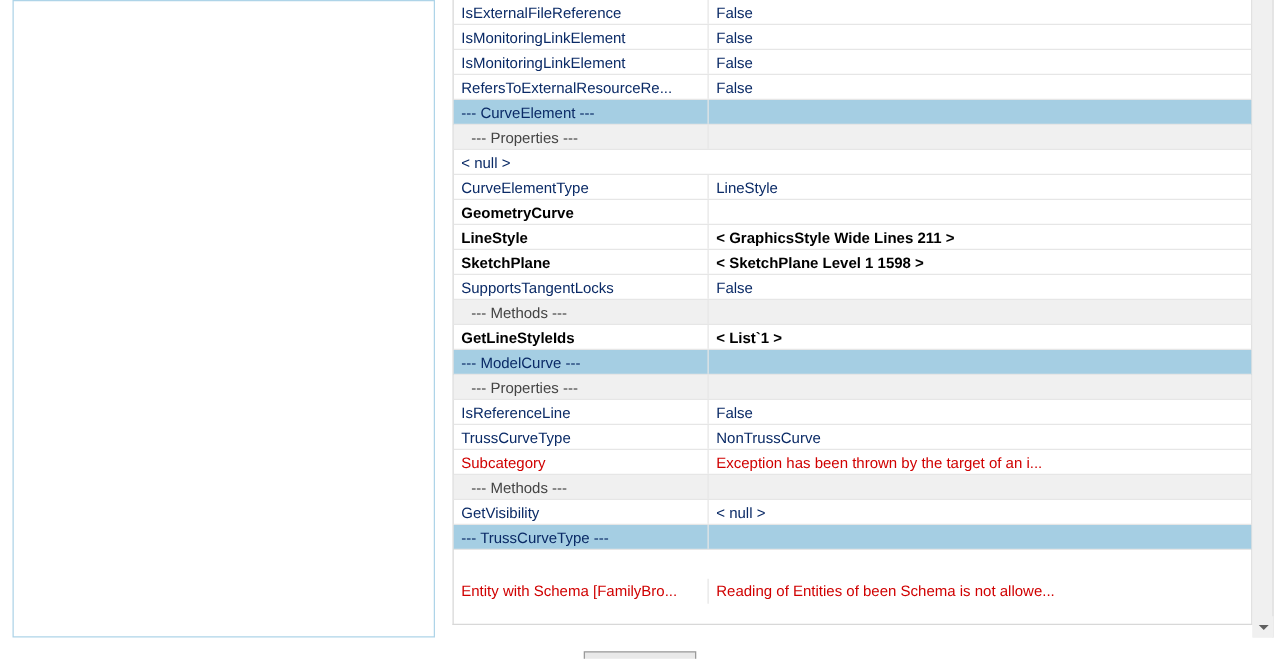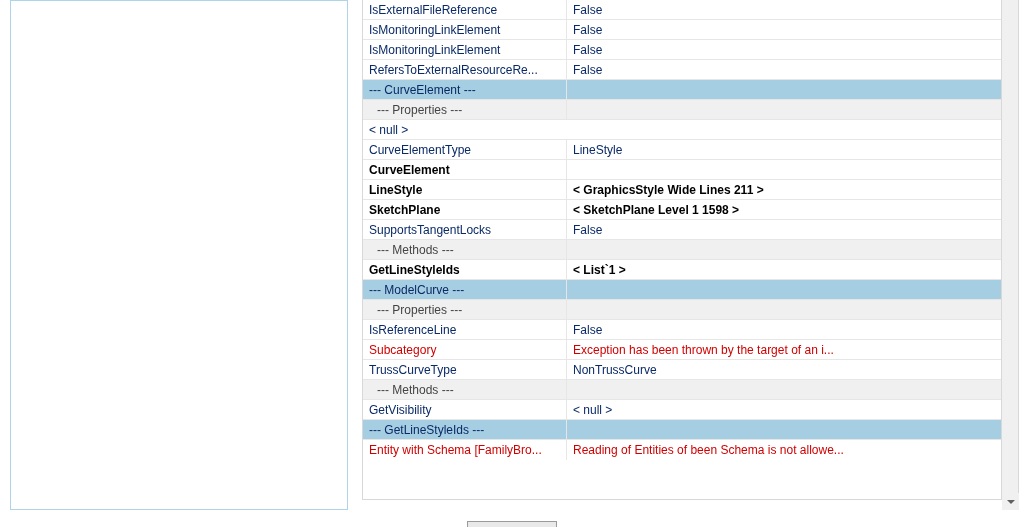--- a/index.html
+++ b/index.html
@@ -49,21 +49,21 @@
   }
 
   .row {
     display: flex;
     height: 20px;
     line-height: 20px;
     border-bottom: 1px solid #e6e6e6;
     box-sizing: border-box;
     white-space: nowrap;
   }
-  .row:last-child { border-bottom: none; }
+  .row:last-child { border-bottom: none; margin-top: 23px; }
 
   .cell-name {
     width: 204px;
     padding-left: 6px;
     overflow: hidden;
     text-overflow: ellipsis;
     border-right: 1px solid #e6e6e6;
     box-sizing: border-box;
   }
   .cell-value {
@@ -158,21 +158,21 @@
         <div class="cell-value"></div>
       </div>
       <div class="row data">
         <div class="cell-value">&lt; null &gt;</div>
       </div>
       <div class="row data">
         <div class="cell-name">CurveElementType</div>
         <div class="cell-value">LineStyle</div>
       </div>
       <div class="row bold">
-        <div class="cell-name">CurveElement</div>
+        <div class="cell-name">GeometryCurve</div>
       </div>
       <div class="row bold">
         <div class="cell-name">LineStyle</div>
         <div class="cell-value">&lt; GraphicsStyle  Wide Lines   211 &gt;</div>
       </div>
       <div class="row bold">
         <div class="cell-name">SketchPlane</div>
         <div class="cell-value">&lt; SketchPlane  Level 1  1598 &gt;</div>
       </div>
       <div class="row data">
@@ -191,39 +191,39 @@
         <div class="cell-name">--- ModelCurve ---</div>
         <div class="cell-value"></div>
       </div>
       <div class="row header indent">
         <div class="cell-name">--- Properties ---</div>
         <div class="cell-value"></div>
       </div>
       <div class="row data">
         <div class="cell-name">IsReferenceLine</div>
         <div class="cell-value">False</div>
+      </div>
+      <div class="row data">
+        <div class="cell-name">TrussCurveType</div>
+        <div class="cell-value">NonTrussCurve</div>
       </div>
       <div class="row error">
         <div class="cell-name">Subcategory</div>
         <div class="cell-value">Exception has been thrown by the target of an i...</div>
       </div>
-      <div class="row data">
-        <div class="cell-name">TrussCurveType</div>
-        <div class="cell-value">NonTrussCurve</div>
-      </div>
       <div class="row header indent">
         <div class="cell-name">--- Methods ---</div>
         <div class="cell-value"></div>
       </div>
       <div class="row data">
         <div class="cell-name">GetVisibility</div>
         <div class="cell-value">&lt; null &gt;</div>
       </div>
       <div class="row section">
-        <div class="cell-name">--- GetLineStyleIds ---</div>
+        <div class="cell-name">--- TrussCurveType ---</div>
         <div class="cell-value"></div>
       </div>
       <div class="row error">
         <div class="cell-name">Entity with Schema [FamilyBro...</div>
         <div class="cell-value">Reading of Entities of been Schema is not allowe...</div>
       </div>
     </div>
   <div class="scrollbar">
     <div class="sb-btn down">
       <div class="sb-arrow-down"></div>

